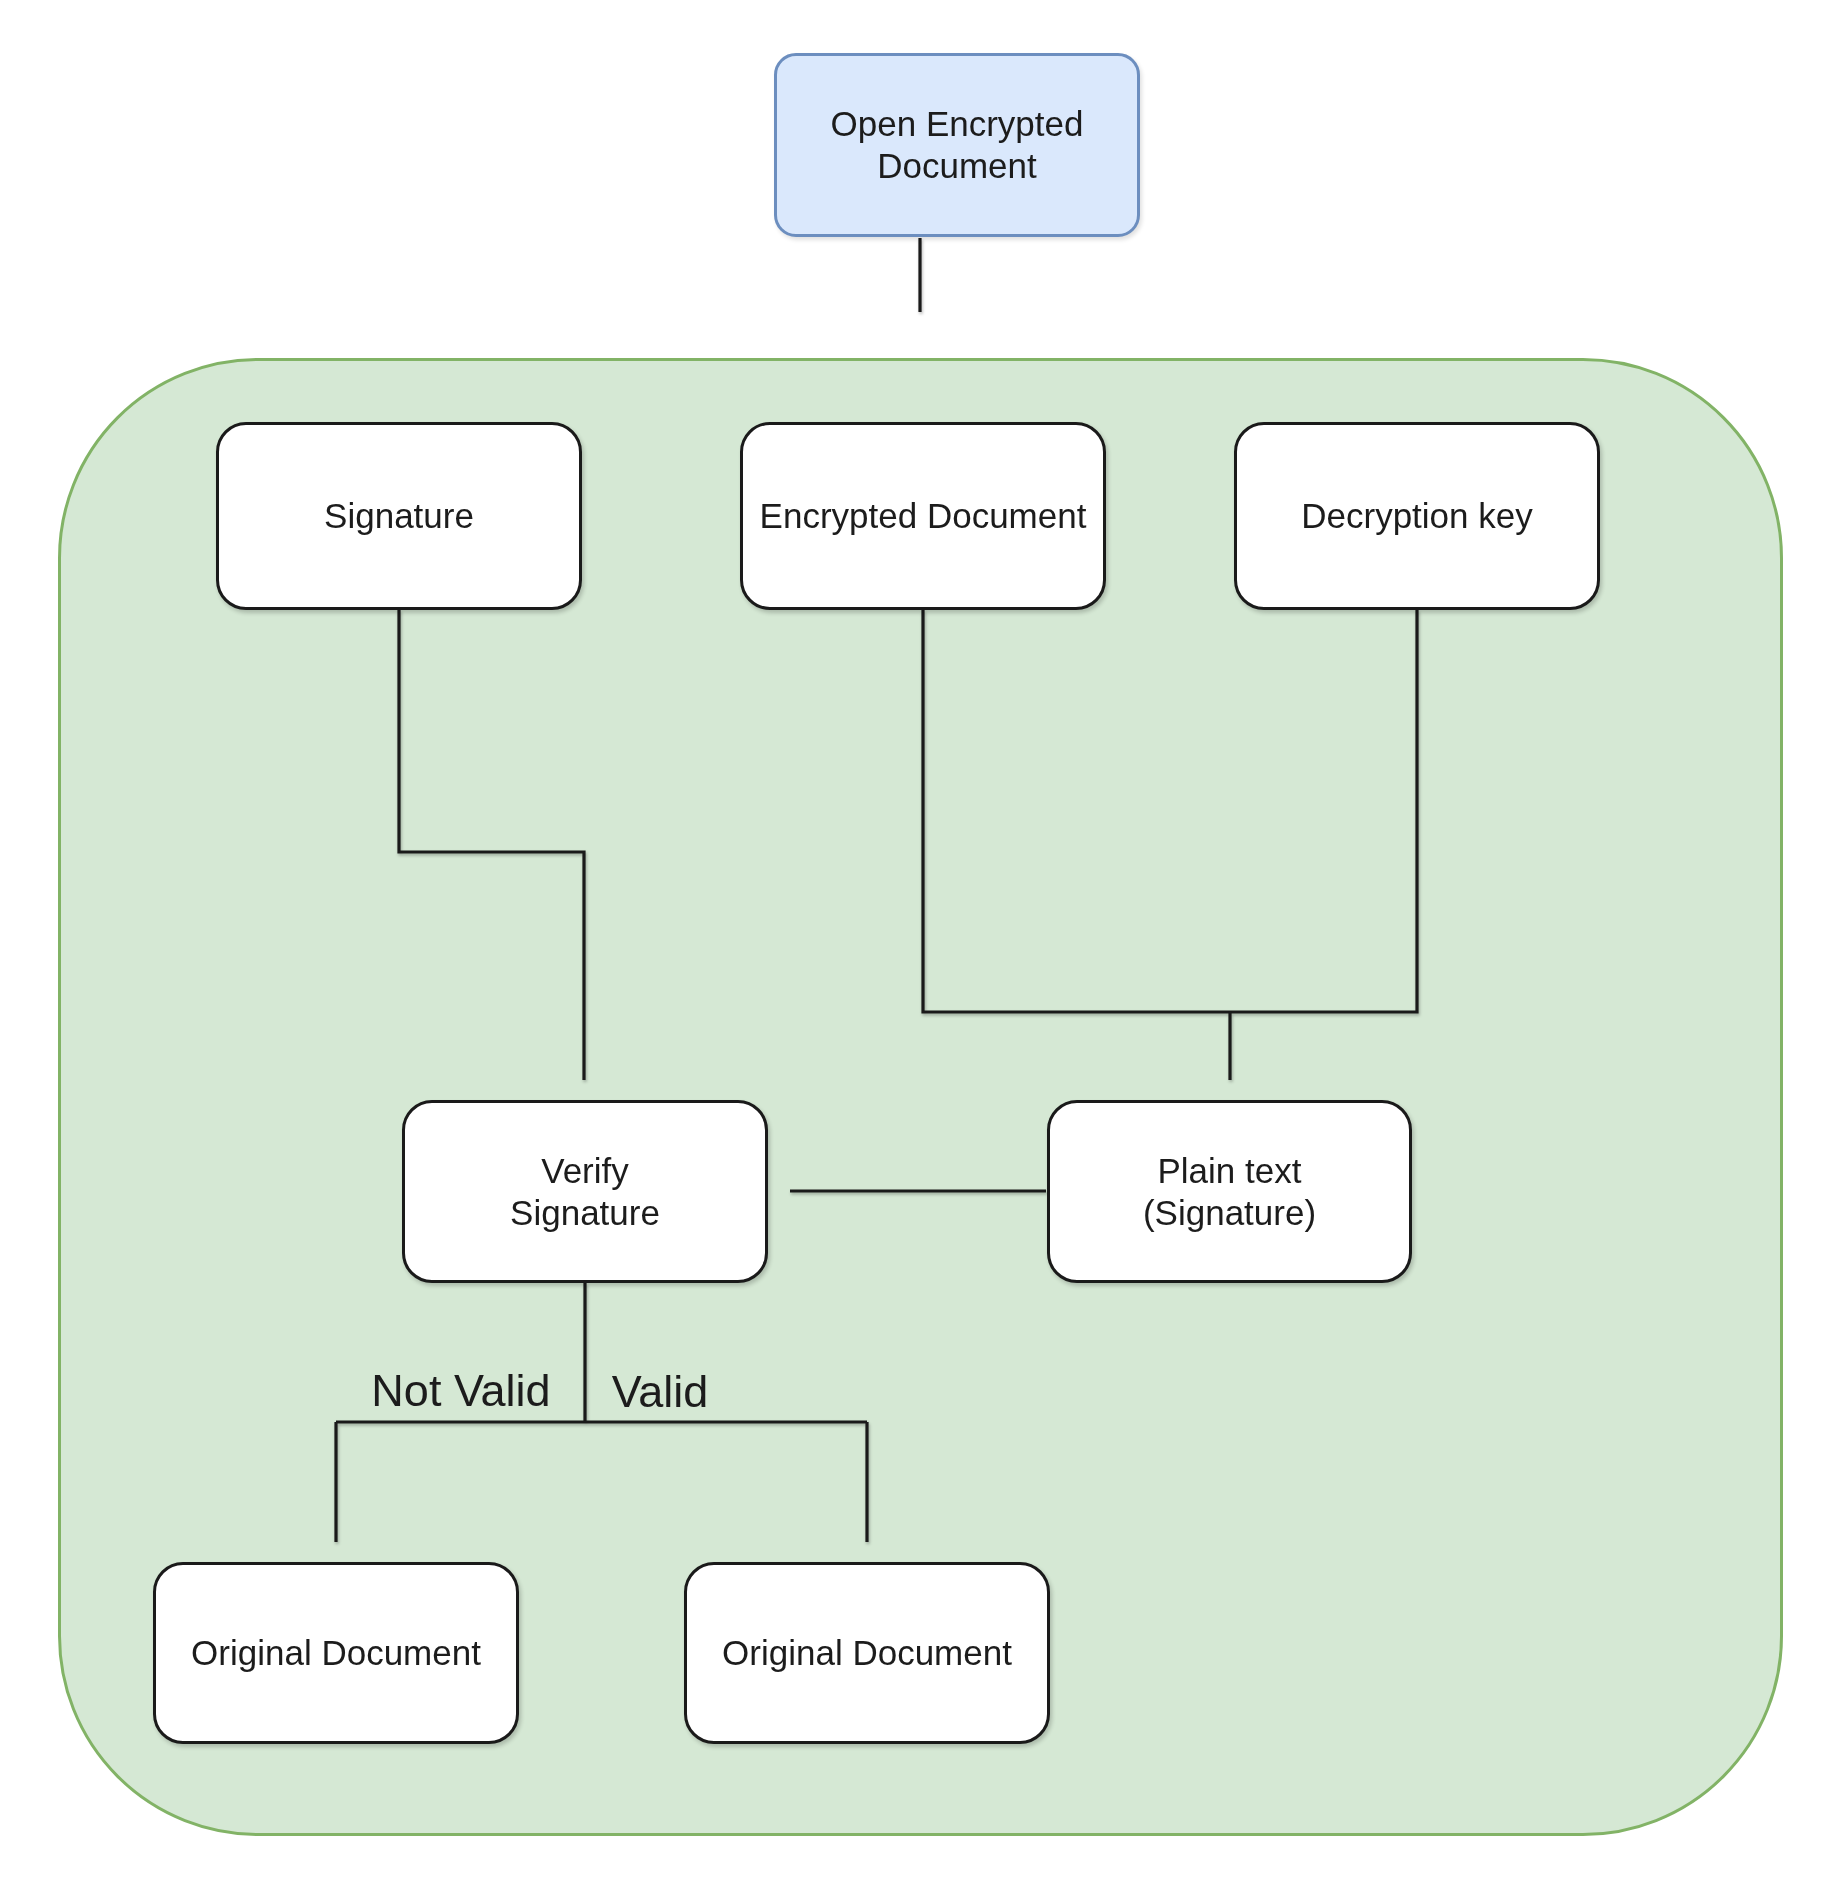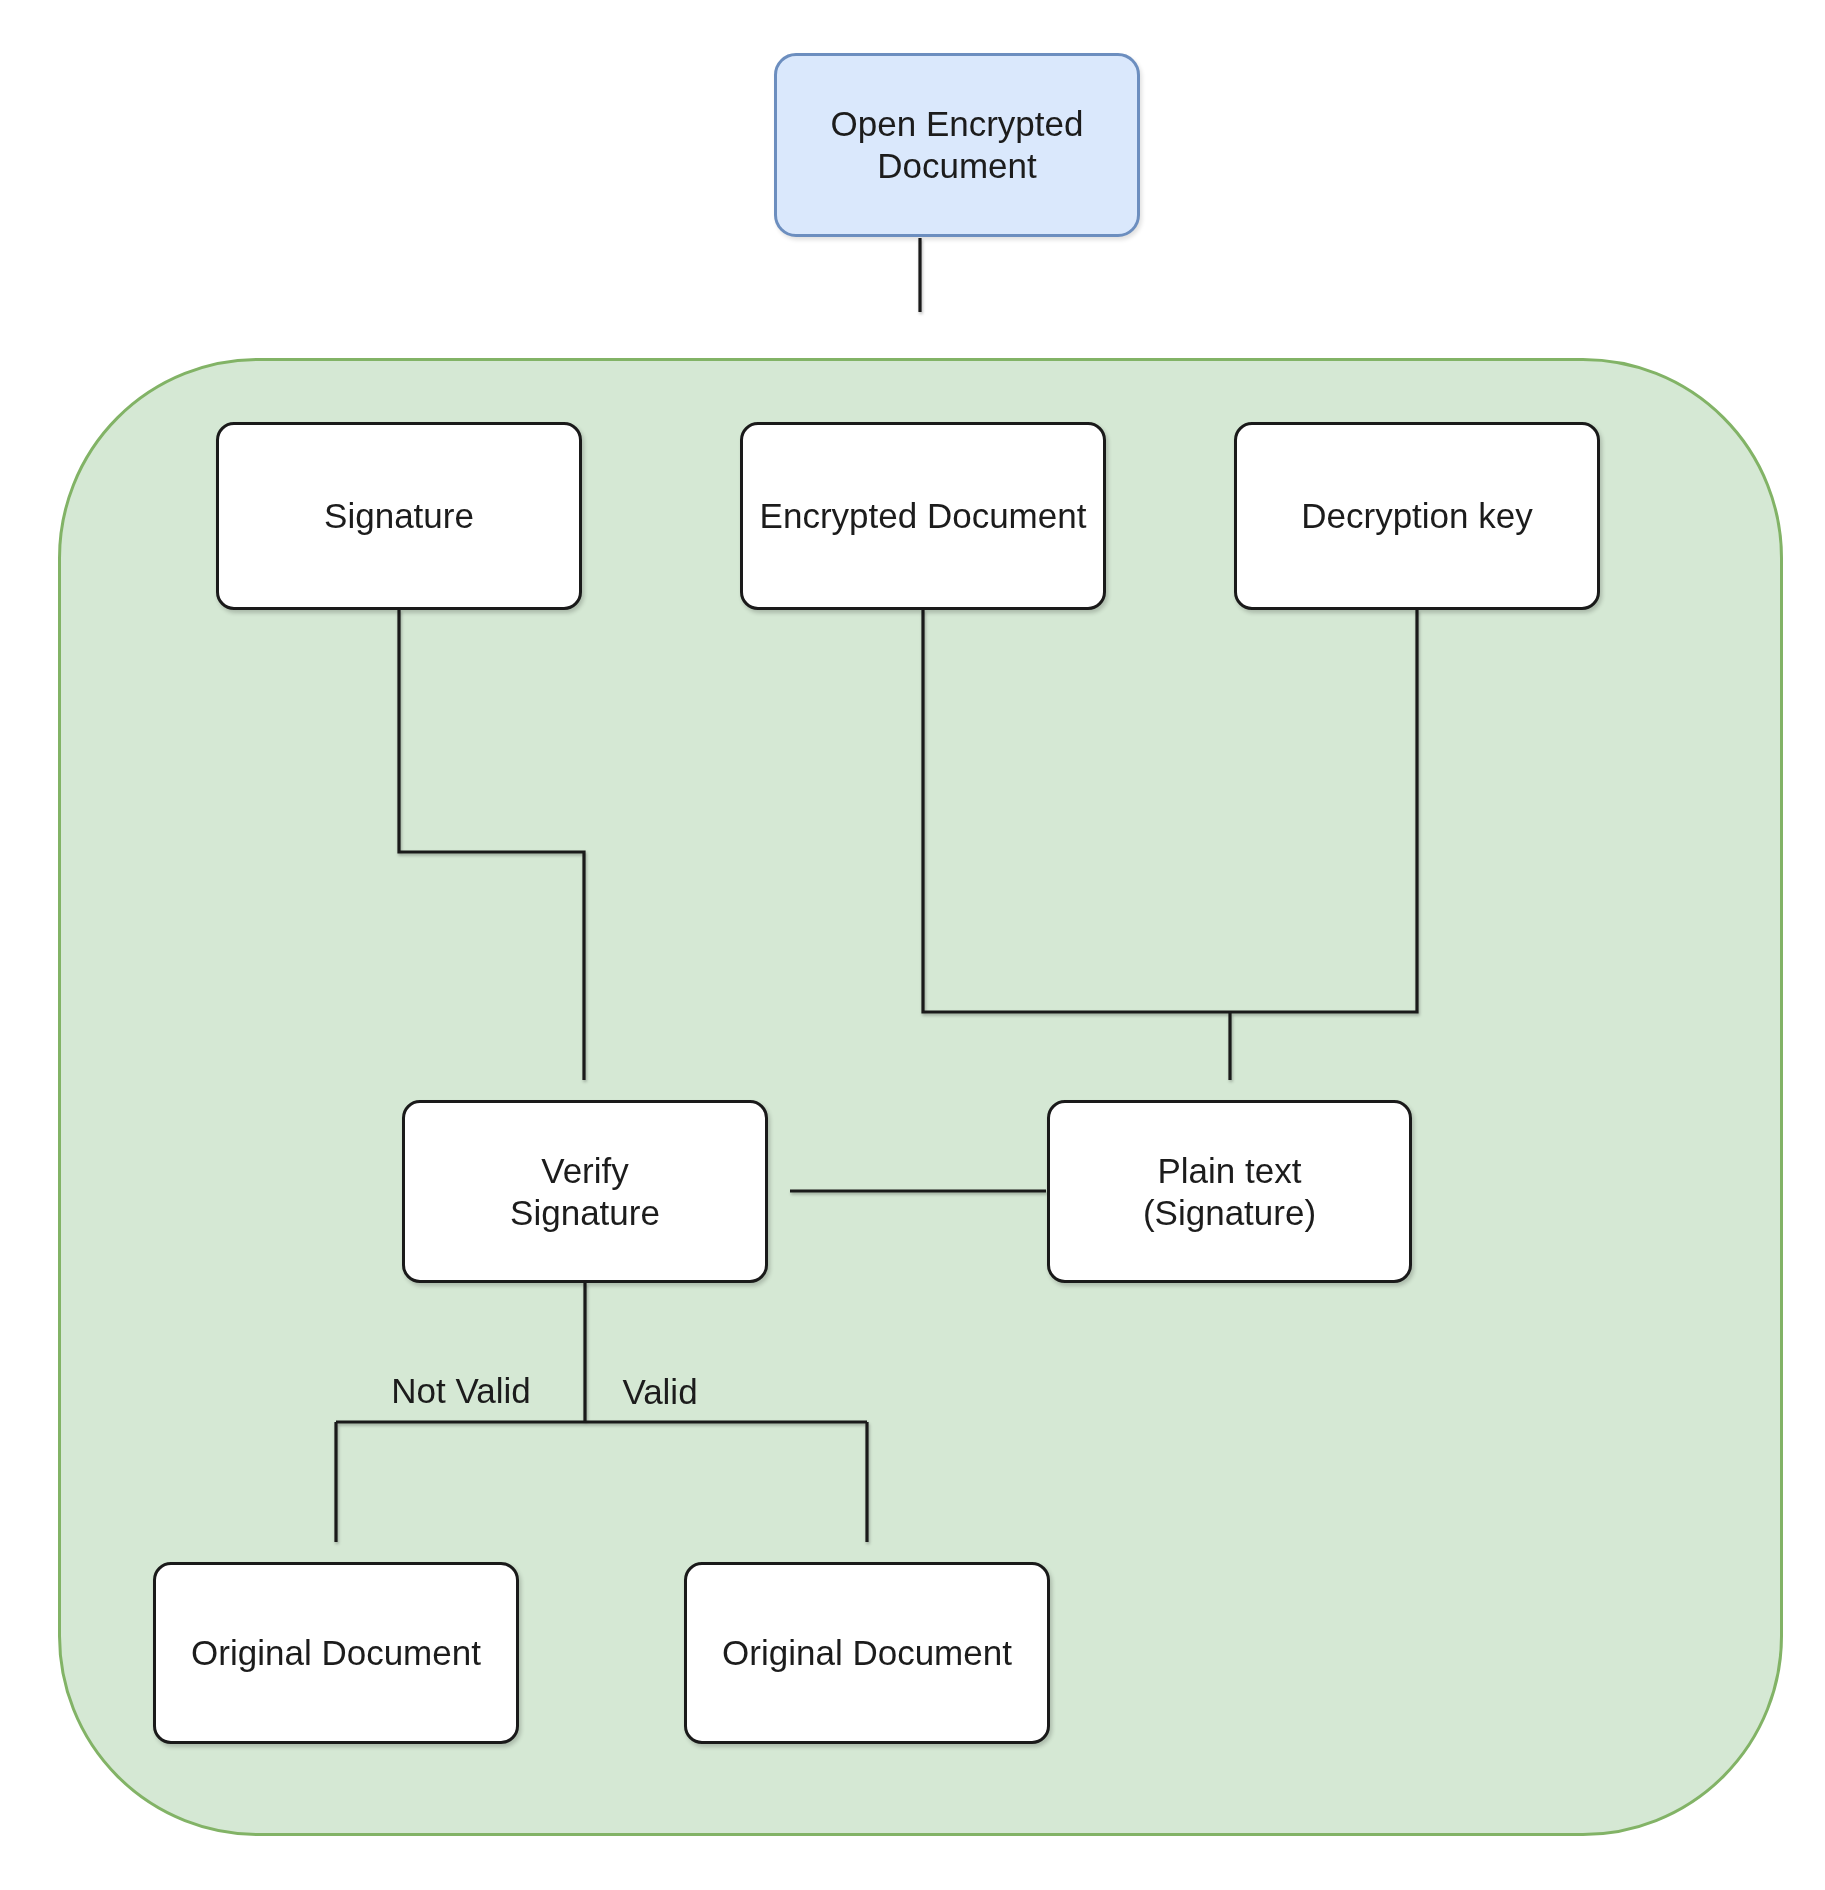--- a/index.html
+++ b/index.html
@@ -37,34 +37,34 @@
     display: flex;
     align-items: center;
     justify-content: center;
     text-align: center;
     white-space: pre-line;
     font-size: 35px;
     line-height: 1.2;
     color: var(--text, #1c1c1c);
     background: var(--node-fill, #ffffff);
     border: 3px solid var(--node-stroke, #1a1a1a);
-    border-radius: 18px;
+    border-radius: 30px;
     box-shadow: 2px 3px 4px rgba(0,0,0,0.20);
     z-index: 3;
   }
   .node.start {
     background: var(--start-fill, #dae8fc);
     border-color: var(--start-stroke, #6c8ebf);
     border-radius: 22px;
     box-shadow: 2px 3px 4px rgba(0,0,0,0.12);
   }
   .edge-label {
     position: absolute;
     transform: translate(-50%, -50%);
-    font-size: 35px;
+    font-size: 45px;
     white-space: nowrap;
     z-index: 4;
   }
 </style>
 </head>
 <body>
 
 <div class="canvas">
 
   <div class="container-box"></div>

